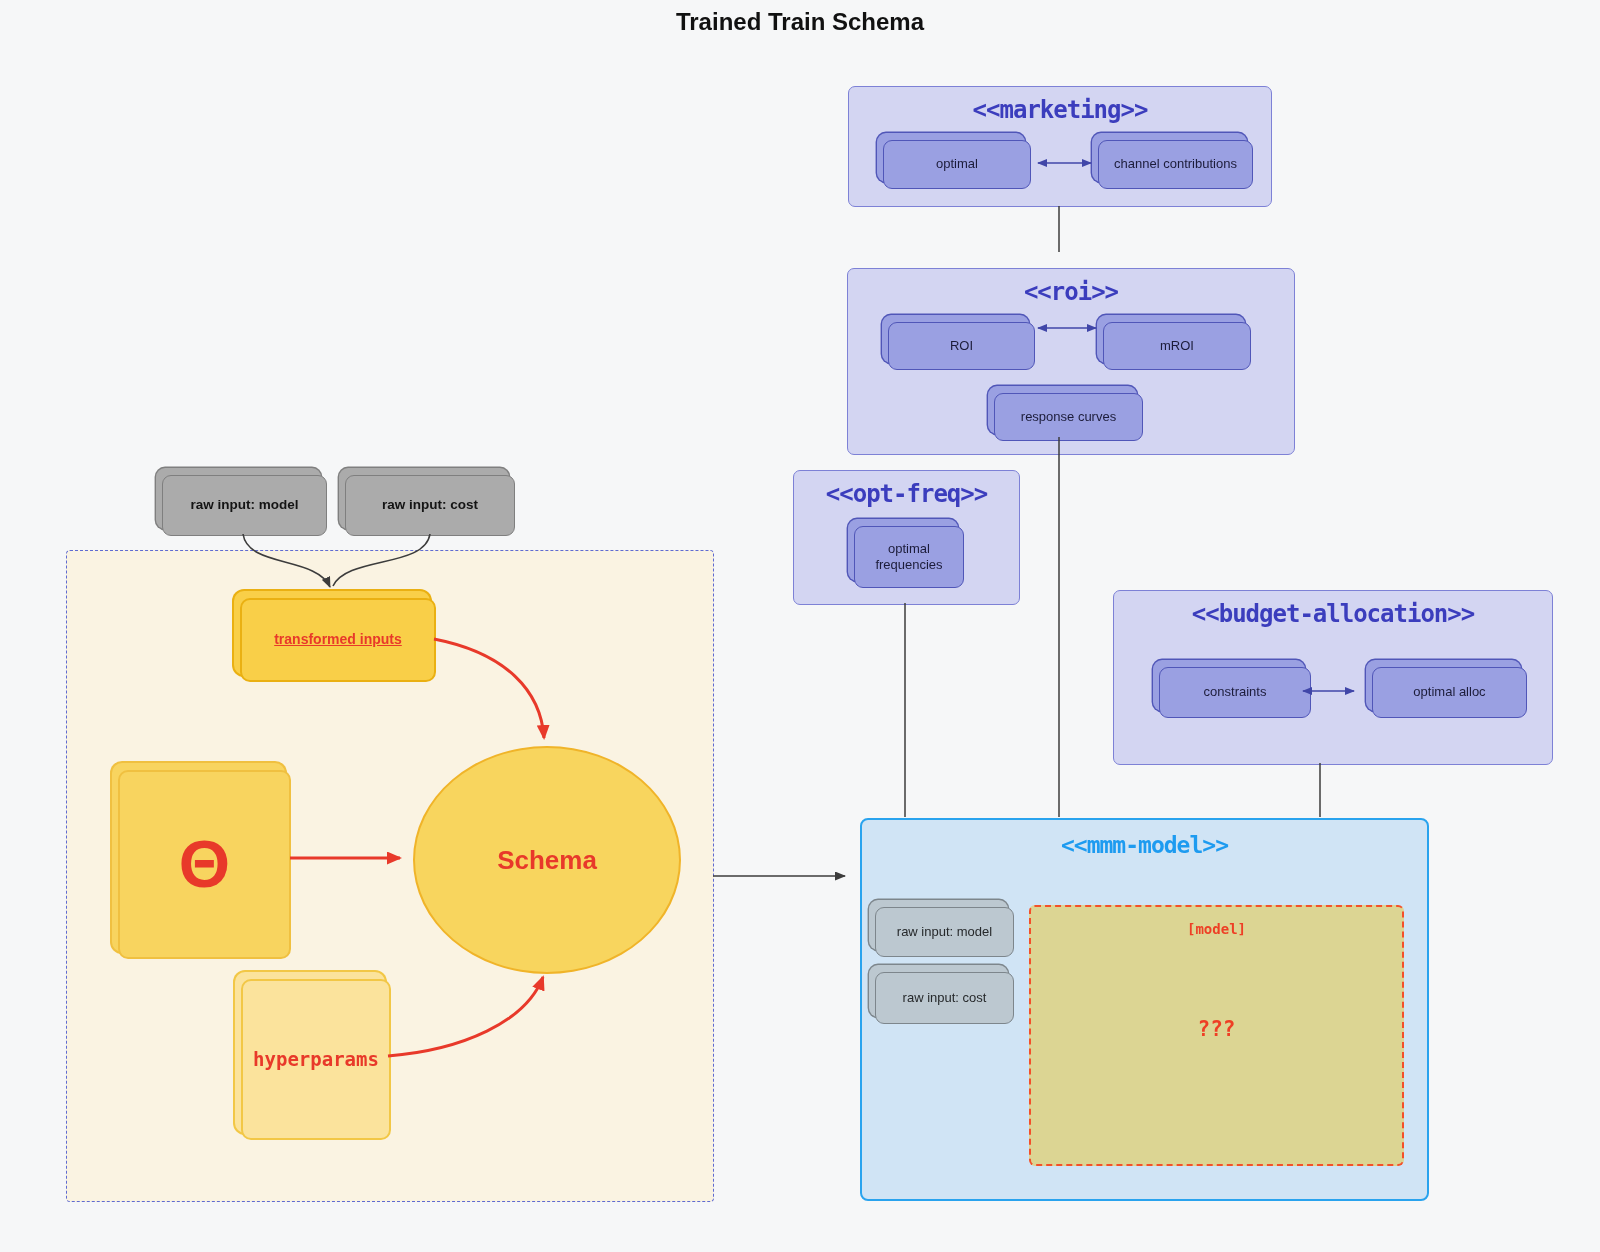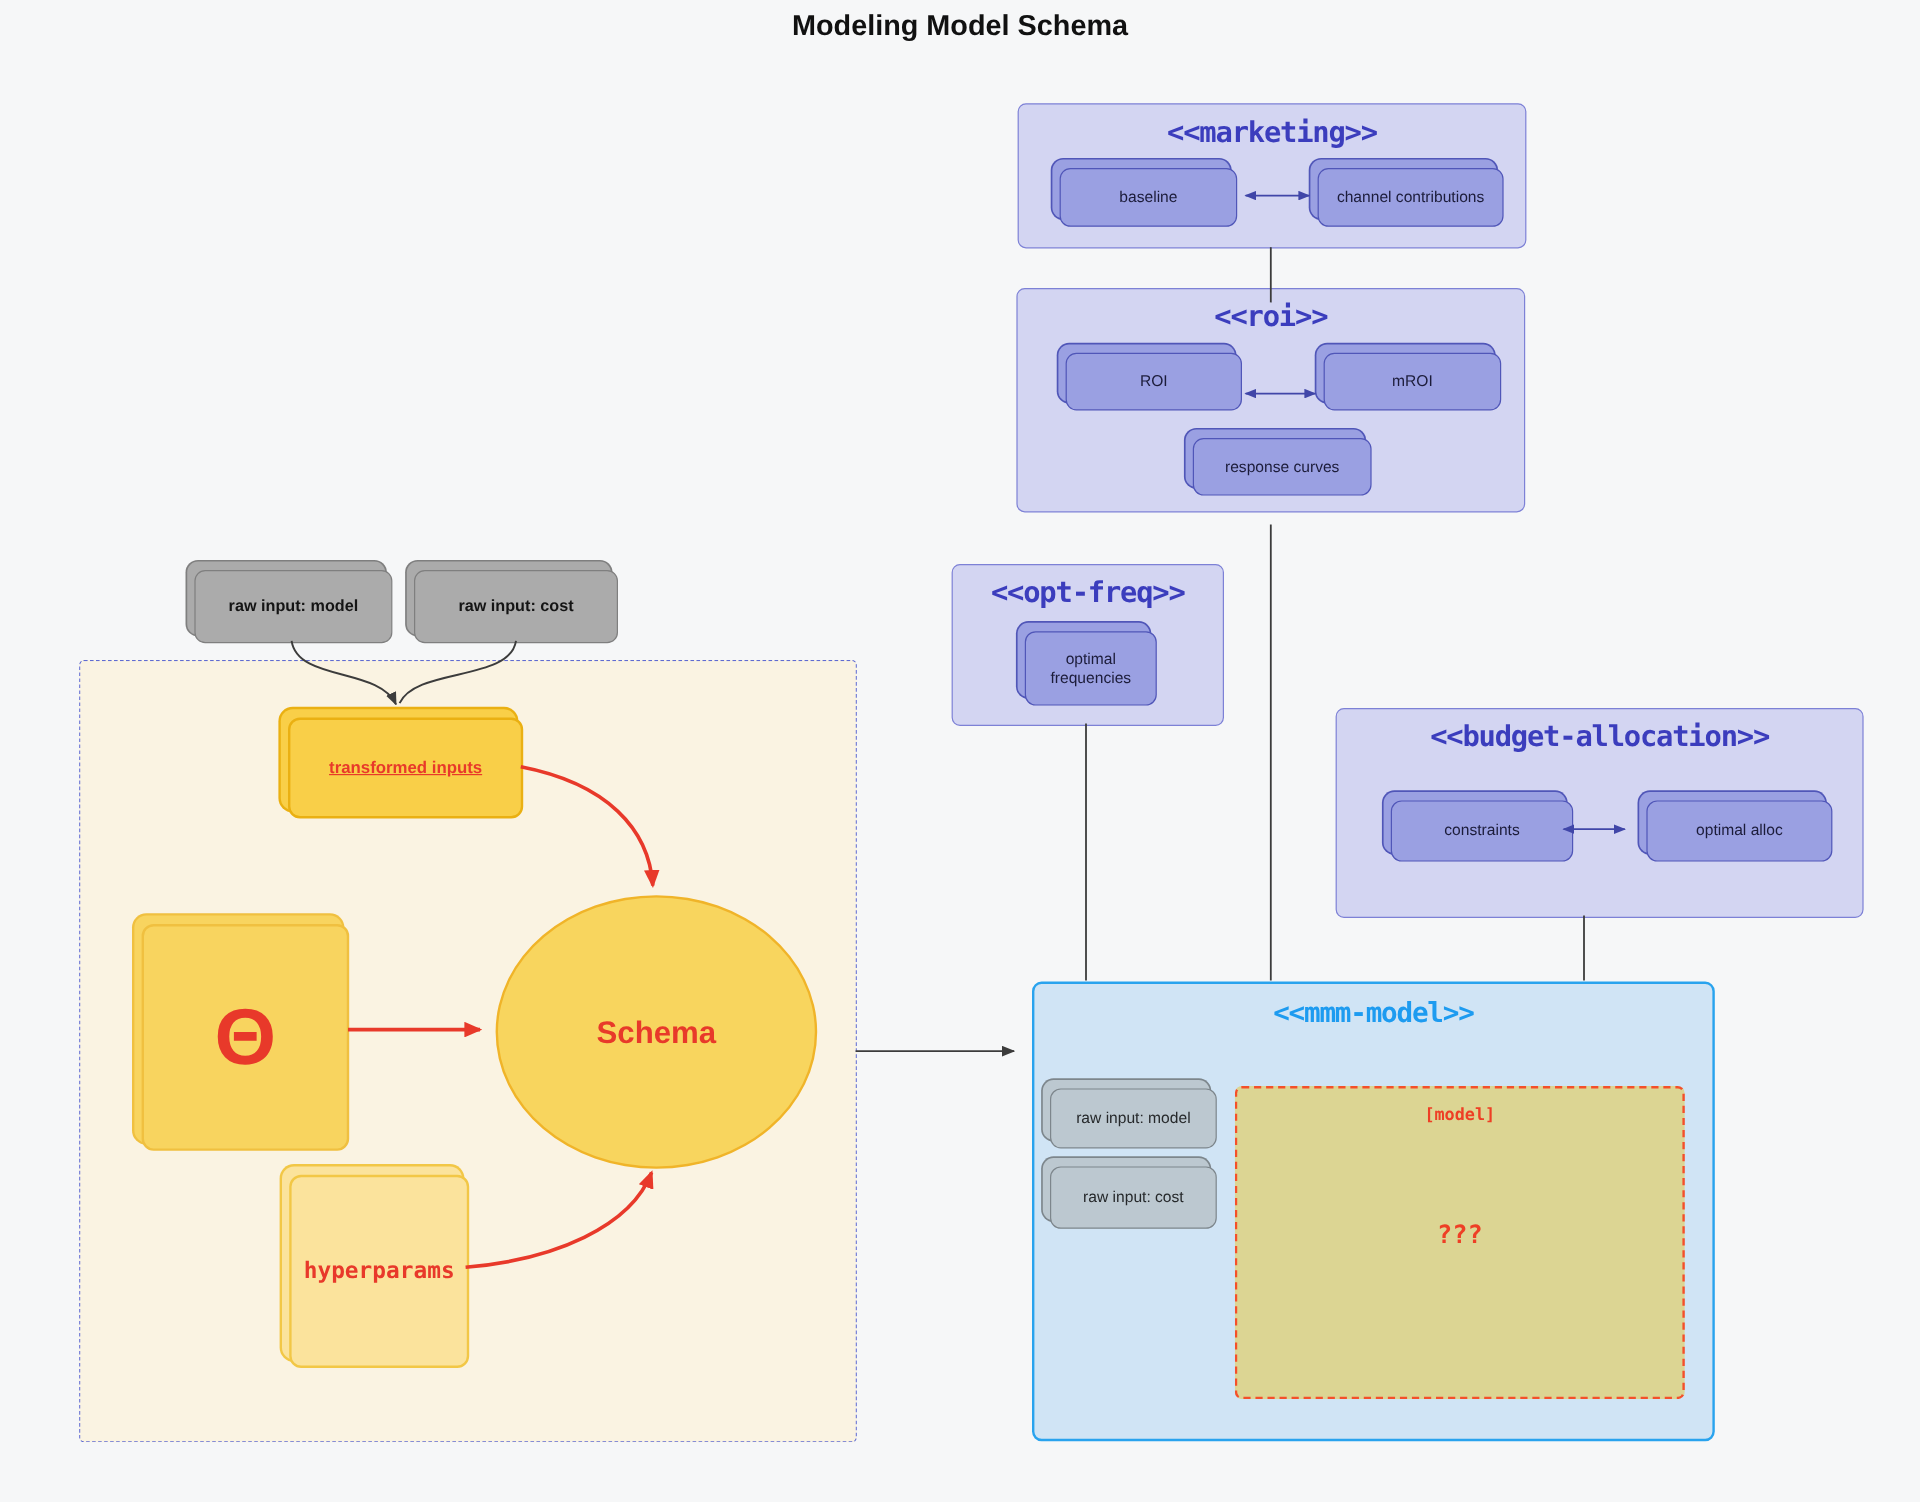--- a/index.html
+++ b/index.html
@@ -57,40 +57,40 @@
     display:flex;align-items:center;justify-content:center;
     color:#e8392a;font-size:26px;font-weight:bold;}
 
   svg.edges{position:absolute;left:0;top:0;pointer-events:none;}
 </style>
 </head>
 <body>
 
 <div class="stage">
 
-  <div class="diagram-title">Modeling Model Schema</div>
+  <div class="diagram-title">Trained Train Schema</div>
 
   <div class="framework" style="left:66px;top:550px;width:646px;height:650px;"></div>
   <div style="position:absolute;left:66px;top:550px;width:646px;height:650px;">
     <div class="card ycard t-inputs" style="left:174px;top:48px;width:192px;height:80px;text-decoration:underline;">transformed inputs</div>
     <div class="card ycard2 theta" style="left:52px;top:220px;width:169px;height:185px;">Θ</div>
     <div class="ellipse" style="left:347px;top:196px;width:264px;height:224px;">Schema</div>
     <div class="card ycard3 hyper" style="left:175px;top:429px;width:146px;height:157px;">hyperparams</div>
   </div>
 
   <div class="card gcard" style="left:162px;top:475px;width:163px;height:59px;">raw input: model</div>
   <div class="card gcard" style="left:345px;top:475px;width:168px;height:59px;">raw input: cost</div>
 
   <div class="pgroup" style="left:848px;top:86px;width:422px;height:119px;">
     <div class="pgroup-title">&lt;&lt;marketing&gt;&gt;</div>
-    <div class="card pcard" style="left:34px;top:53px;width:146px;height:47px;">baseline</div>
+    <div class="card pcard" style="left:34px;top:53px;width:146px;height:47px;">optimal</div>
     <div class="card pcard" style="left:249px;top:53px;width:153px;height:47px;">channel contributions</div>
   </div>
 
-  <div class="pgroup" style="left:847px;top:240px;width:422px;height:185px;">
+  <div class="pgroup" style="left:847px;top:268px;width:422px;height:185px;padding-left:24px;">
     <div class="pgroup-title">&lt;&lt;roi&gt;&gt;</div>
     <div class="card pcard" style="left:40px;top:53px;width:145px;height:46px;">ROI</div>
     <div class="card pcard" style="left:255px;top:53px;width:146px;height:46px;">mROI</div>
     <div class="card pcard" style="left:146px;top:124px;width:147px;height:46px;text-align:center;">response curves</div>
   </div>
 
   <div class="pgroup" style="left:793px;top:470px;width:225px;height:133px;">
     <div class="pgroup-title">&lt;&lt;opt-freq&gt;&gt;</div>
     <div class="card pcard" style="left:60px;top:55px;width:108px;height:60px;">optimal frequencies</div>
   </div>

